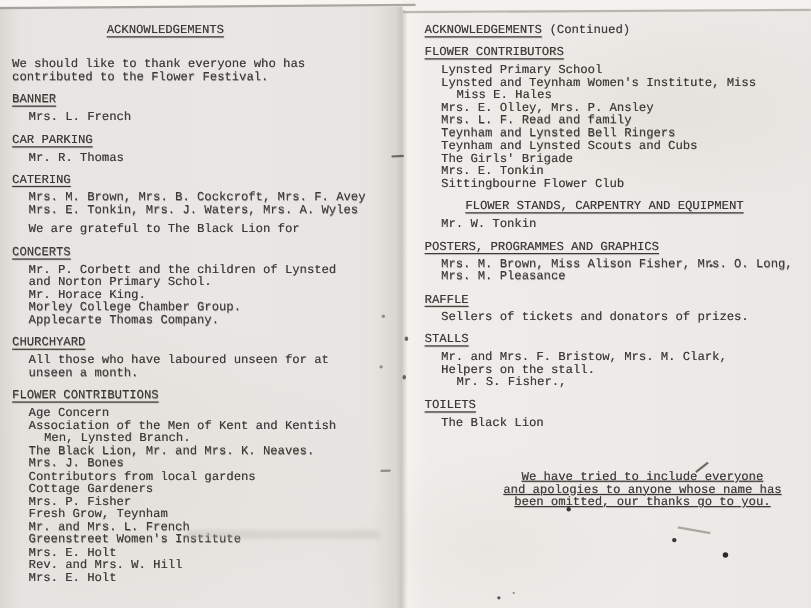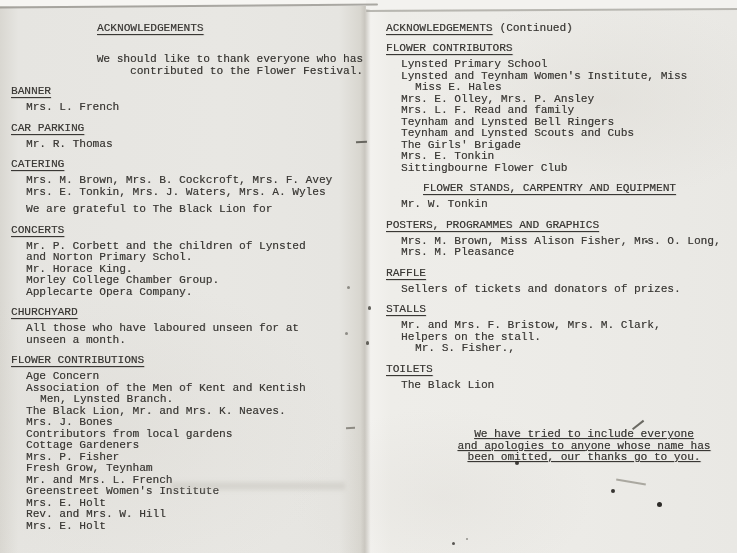--- a/index.html
+++ b/index.html
@@ -31,21 +31,21 @@
        text-shadow:0.3px 0.3px 0.6px rgba(55,53,48,.5);z-index:2;}
   #left-col{left:11px;width:352px;padding-top:22px;}
   #right-col{left:386px;width:348px;padding-top:22px;}
 
   .line{height:11.5px;line-height:11.5px;white-space:pre;}
   .page-title{height:12px;line-height:12px;white-space:pre;}
   .u{text-decoration:underline;text-underline-offset:2.5px;text-decoration-thickness:1.1px;}
   #left-col .page-title{margin-left:86px;}
   .title-suffix{margin-left:7px;}
 
-  .intro{margin-top:20px;text-align:right;}
+  .intro{margin-top:20px;}
   .section{margin-top:9px;}
   .section .heading{margin-bottom:4.5px;}
   .section .line{padding-left:15px;}
   .section .line.indent{padding-left:29px;}
   .section .line.gap{margin-top:6px;}
 
   .closing{margin-top:38px;margin-left:60px;width:276px;text-align:center;text-decoration:underline;}
 
   .mark{position:absolute;z-index:3;}
 </style>
@@ -78,21 +78,21 @@
           <div class="line">Mrs. M. Brown, Mrs. B. Cockcroft, Mrs. F. Avey</div>
           <div class="line">Mrs. E. Tonkin, Mrs. J. Waters, Mrs. A. Wyles</div>
           <div class="line gap">We are grateful to The Black Lion for</div>
         </div>
         <div class="section">
           <div class="heading u line" style="padding-left: 0px;">CONCERTS</div>
           <div class="line">Mr. P. Corbett and the children of Lynsted</div>
           <div class="line">and Norton Primary Schol.</div>
           <div class="line">Mr. Horace King.</div>
           <div class="line">Morley College Chamber Group.</div>
-          <div class="line">Applecarte Opera Company.</div>
+          <div class="line">Applecarte Thomas Company.</div>
         </div>
         <div class="section">
           <div class="heading u line" style="padding-left: 0px;">CHURCHYARD</div>
           <div class="line">All those who have laboured unseen for at</div>
           <div class="line">unseen a month.</div>
         </div>
         <div class="section">
           <div class="heading u line" style="padding-left: 0px;">FLOWER CONTRIBUTIONS</div>
           <div class="line">Age Concern</div>
           <div class="line">Association of the Men of Kent and Kentish</div>

